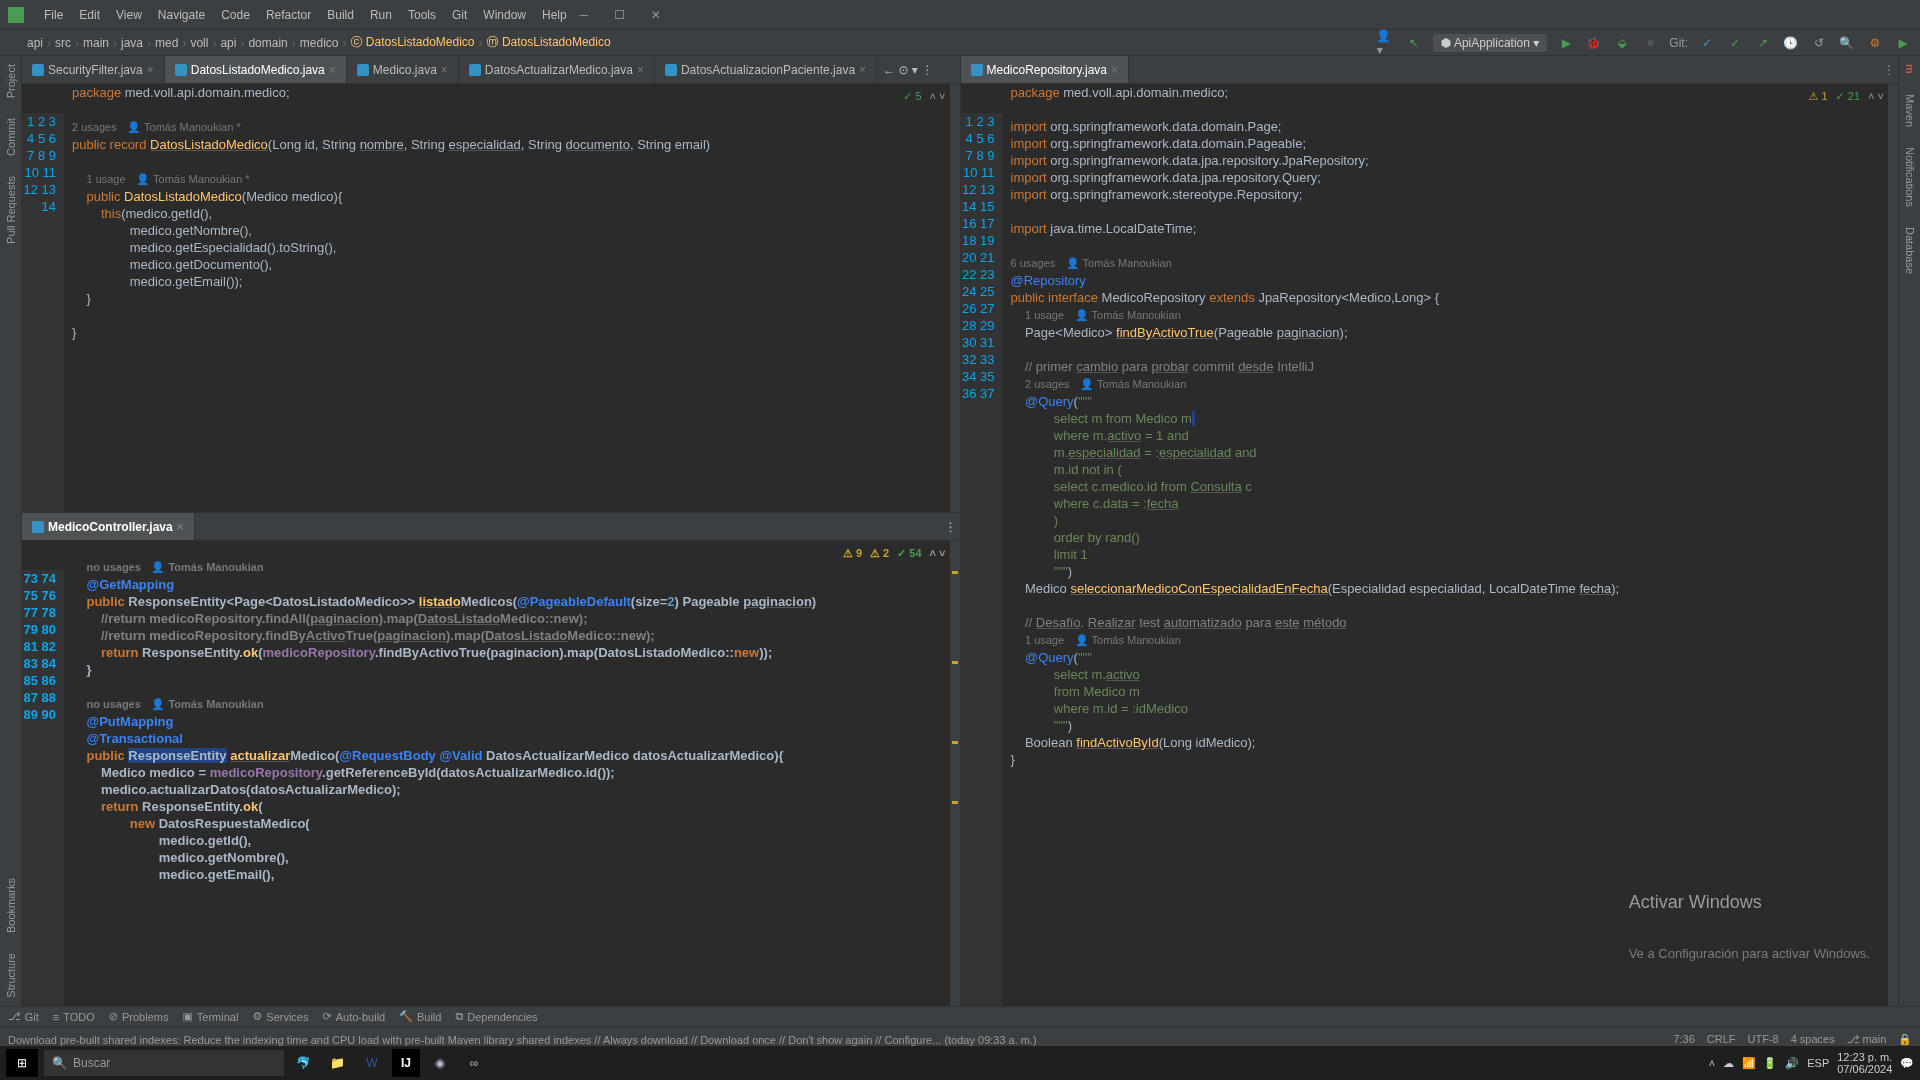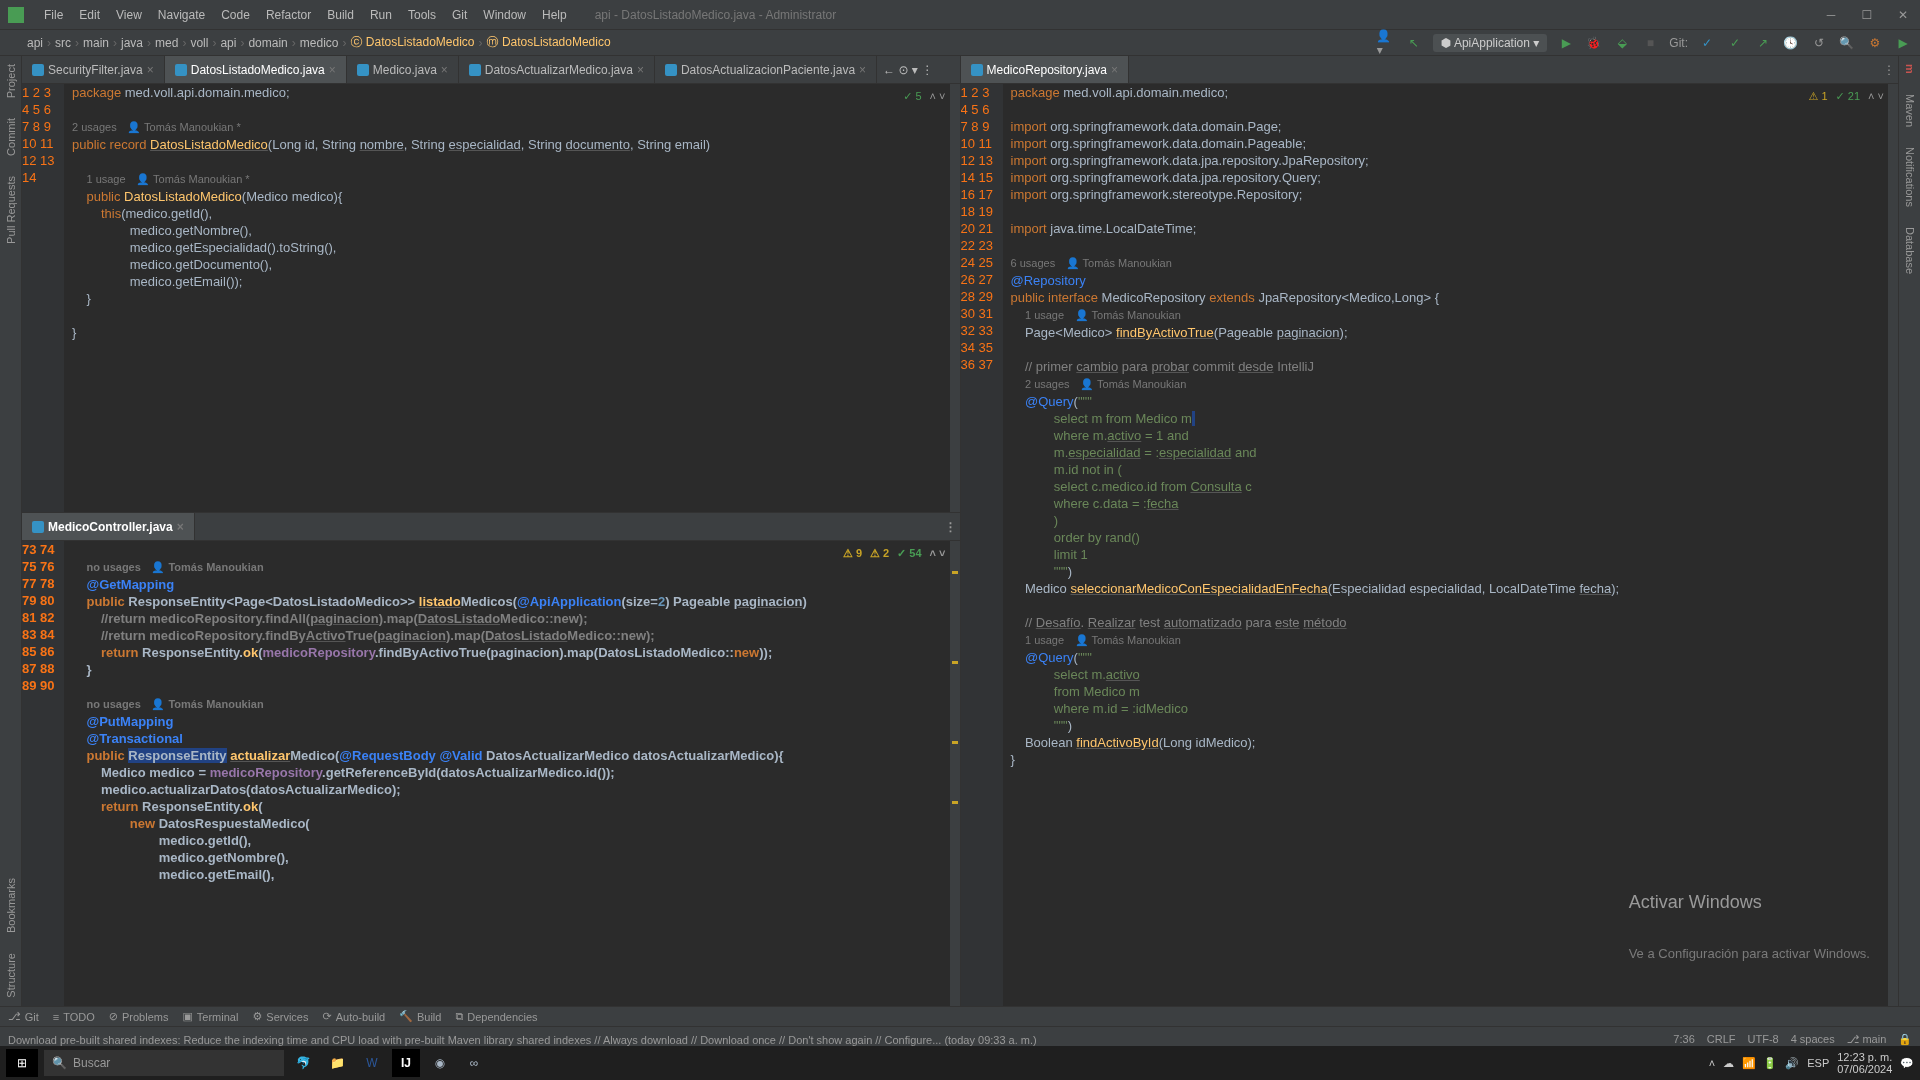--- a/index.html
+++ b/index.html
@@ -27,21 +27,21 @@
 .right-gutter .rot { writing-mode:vertical-rl; color:#999; font-size:11px; cursor:pointer; }
 .editors { flex:1; display:flex; }
 .editor-col { flex:1; display:flex; flex-direction:column; border-right:1px solid #323232; }
 .editor-stack { display:flex; flex-direction:column; flex:1; }
 .tab-row { height:28px; background:#3c3f41; display:flex; align-items:center; border-bottom:1px solid #323232; overflow:hidden; }
 .tab { padding:0 10px; height:100%; display:flex; align-items:center; gap:4px; color:#bbbbbb; border-right:1px solid #323232; cursor:pointer; font-size:12px;justify-content:space-between; }
 .tab.active { background:#4e5254; color:#fff; }
 .tab .close { color:#777; }
 .file-ico { width:12px; height:12px; background:#3592c4; border-radius:2px; display:inline-block; }
 .editor-surface { flex:1; display:flex; font-family:'Consolas','Courier New',monospace; font-size:13px; line-height:17px; overflow:hidden; position:relative; }
-.line-nums { width:42px; text-align:left; padding-right:8px; color:#f97316; user-select:none; background:#313335; }
+.line-nums { width:42px; text-align:right; padding-right:8px; color:#0ea5e9; user-select:none; background:#313335;margin-top:29px; }
 .code { flex:1; white-space:pre; padding-left:8px; overflow:hidden; position:relative; }
 .hints { position:absolute; top:4px; right:14px; display:flex; gap:8px; font-size:11px; color:#999; }
 .hints .warn { color:#c9a426; }
 .hints .ok { color:#499c54; }
 .inlay { color:#787878; font-size:11px; }
 .kw { color:#cc7832; }
 .str { color:#6a8759; }
 .anno { color:#3b82f6; }
 .fn { color:#ffc66d; }
 .field { color:#9876aa; }
@@ -74,21 +74,20 @@
   <span class="menu-item">View</span>
   <span class="menu-item">Navigate</span>
   <span class="menu-item">Code</span>
   <span class="menu-item">Refactor</span>
   <span class="menu-item">Build</span>
   <span class="menu-item">Run</span>
   <span class="menu-item">Tools</span>
   <span class="menu-item">Git</span>
   <span class="menu-item">Window</span>
   <span class="menu-item">Help</span>
-  <span class="title-text">api - DatosListadoMedico.java - Administrator</span>
   <div class="win-controls">
     <span class="icon-btn">─</span>
     <span class="icon-btn">☐</span>
     <span class="icon-btn">✕</span>
   </div>
 </div>
 
 <div class="breadcrumb-bar">
   <div class="breadcrumb">
     <span>api</span>
@@ -246,21 +245,21 @@
 84
 85
 86
 87
 88
 89
 90</div>
           <div class="code">
     <span class="inlay">no usages</span>   <span class="inlay">👤 <span>Tomás Manoukian</span></span>
     <span class="anno">@GetMapping</span>
-    <span class="kw">public</span> ResponseEntity&lt;Page&lt;DatosListadoMedico&gt;&gt; <span class="fn underline">listado</span>Medicos(<span class="anno">@ApiApplication</span>(size=<span class="num">2</span>) Pageable <span class="underline">paginacion</span>)
+    <span class="kw">public</span> ResponseEntity&lt;Page&lt;DatosListadoMedico&gt;&gt; <span class="fn underline">listado</span>Medicos(<span class="anno">@PageableDefault</span>(size=<span class="num">2</span>) Pageable <span class="underline">paginacion</span>)
         <span class="comment">//return medicoRepository.findAll(<span class="underline">paginacion</span>).map(<span class="underline">DatosListado</span>Medico::new);</span>
         <span class="comment">//return medicoRepository.findBy<span class="underline">Activo</span>True(<span class="underline">paginacion</span>).map(<span class="underline">DatosListado</span>Medico::new);</span>
         <span class="kw">return</span> ResponseEntity.<span class="fn">ok</span>(<span class="field">medicoRepository</span>.findByActivoTrue(paginacion).map(DatosListadoMedico::<span class="kw">new</span>));
     }
 
     <span class="inlay">no usages</span>   <span class="inlay">👤 <span>Tomás Manoukian</span></span>
     <span class="anno">@PutMapping</span>
     <span class="anno">@Transactional</span>
     <span class="kw">public</span> <span style="background:#214283">ResponseEntity</span> <span class="fn underline">actualizar</span>Medico(<span class="anno">@RequestBody @Valid</span> DatosActualizarMedico datosActualizarMedico){
         Medico medico = <span class="field">medicoRepository</span>.getReferenceById(datosActualizarMedico.id());

